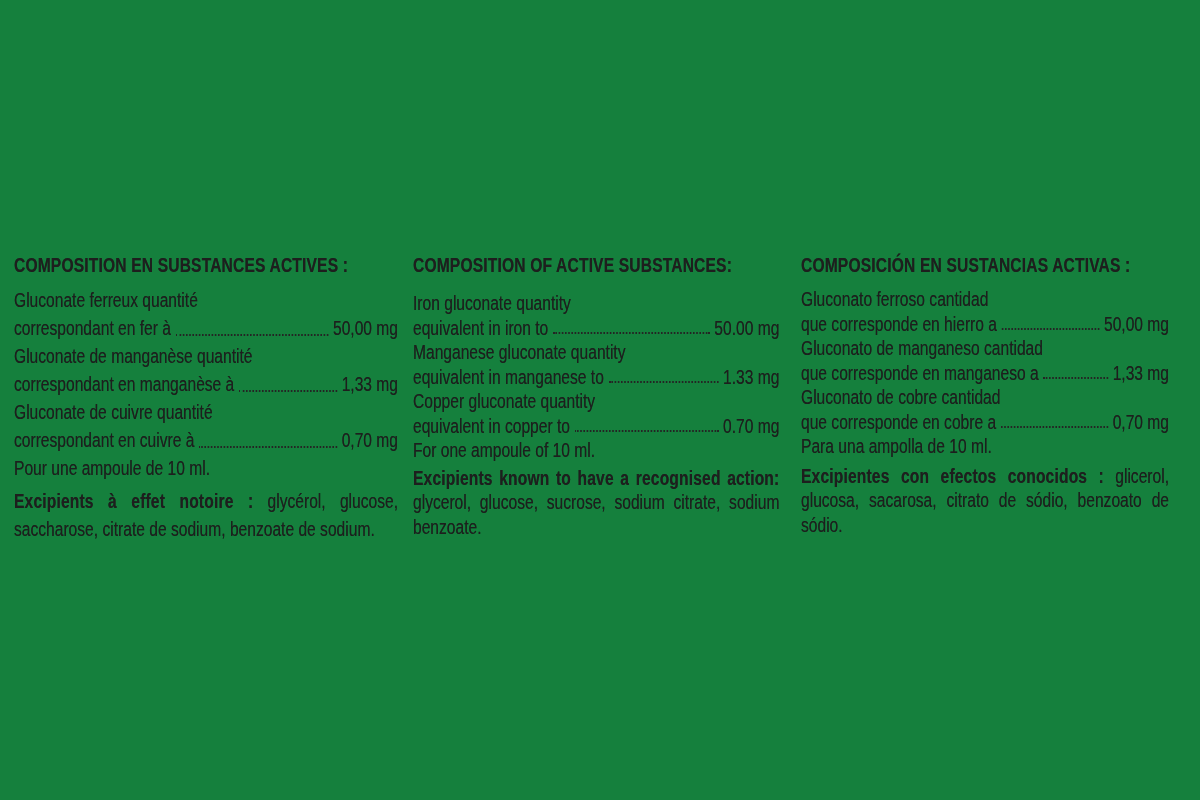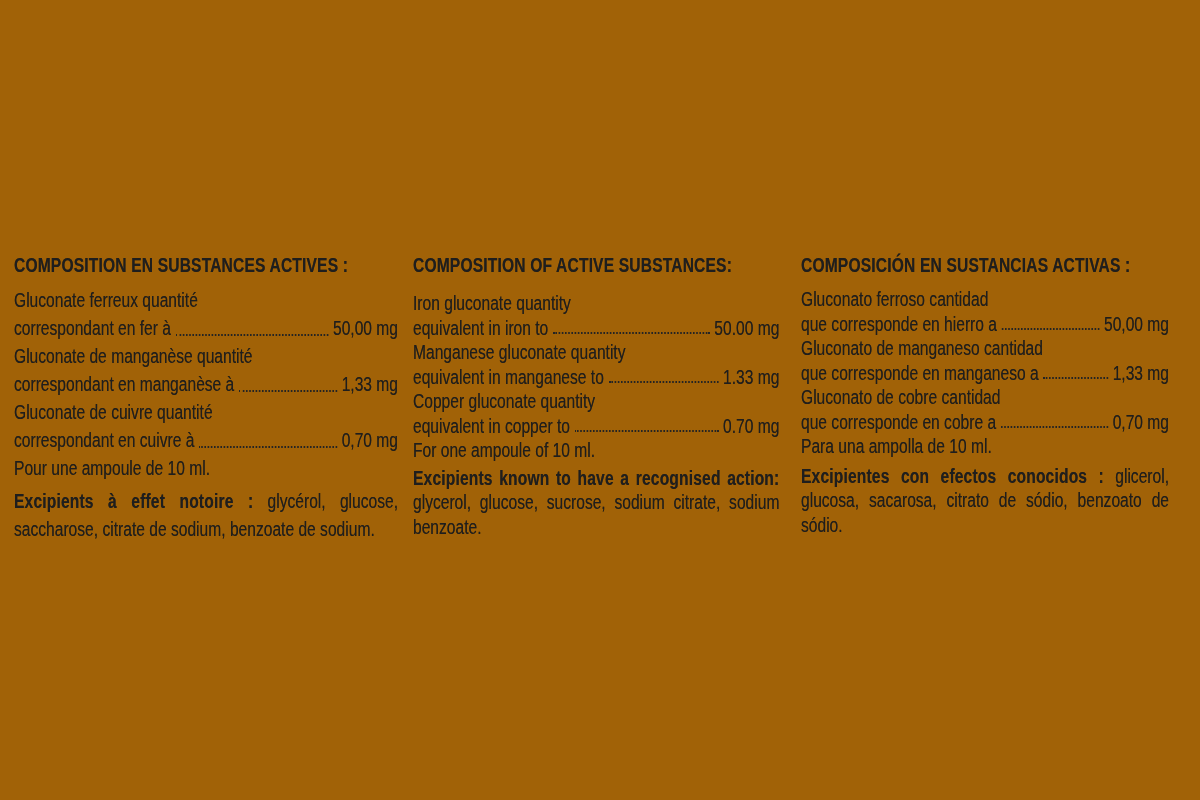--- a/index.html
+++ b/index.html
@@ -11,21 +11,21 @@
     width: 1200px;
     height: 800px;
     position: relative;
     overflow: hidden;
     font-family: "Liberation Sans", "DejaVu Sans", sans-serif;
     color: #1e1e1e;
   }
   .sheet {
     position: absolute;
     inset: 0;
-    background: #a16207;
+    background: #15803d;
   }
   .col {
     position: absolute;
     top: 253px;
     transform-origin: top left;
     transform: scaleX(0.8);
     text-shadow: 0 0 0.5px rgba(20,20,20,0.55);
   }
   .col-fr { left: 14px;  width: 480px; }
   .col-en { left: 413px; width: 458px; }

